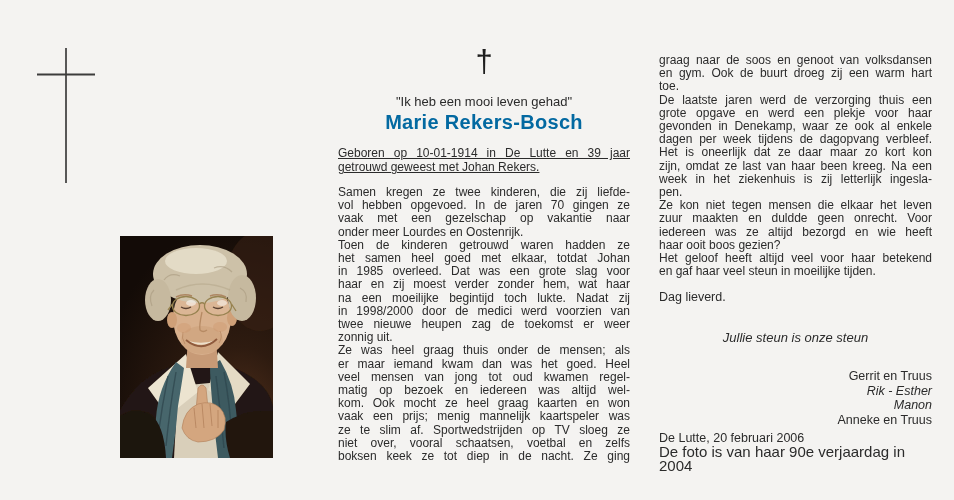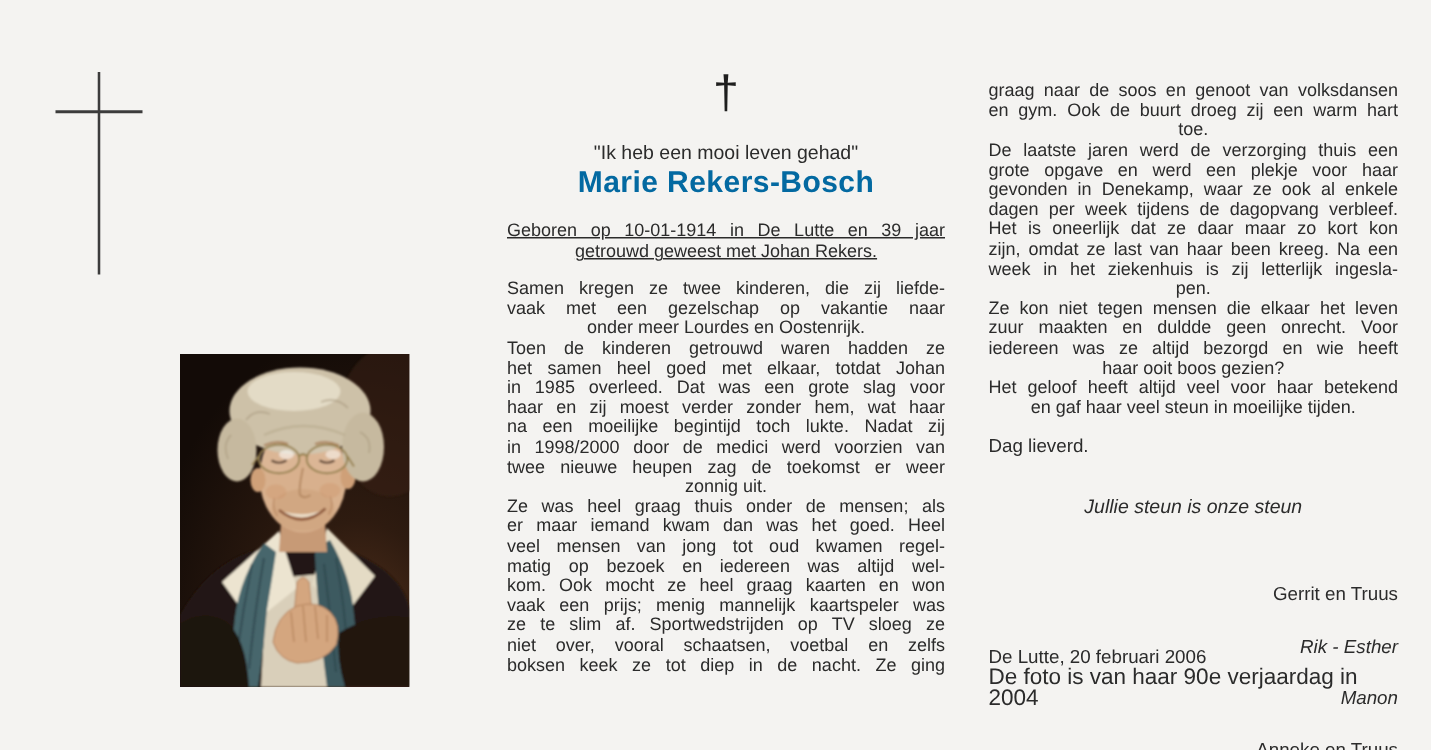--- a/index.html
+++ b/index.html
@@ -21,28 +21,28 @@
             font-size:31px; line-height:32px; color:#1e1e1e; }
   .quote  { position:absolute; top:44px; left:0; width:100%; text-align:center;
             font-size:13px; line-height:15px; }
   .name   { position:absolute; top:60px; left:0; width:100%; text-align:center;
             font-size:20px; font-weight:bold; letter-spacing:.3px; line-height:24px; color:#0369a1; }
   .intro  { position:absolute; top:96px; left:0; width:100%; }
   .intro .tline { line-height:14.4px;text-decoration:underline; }
   .bodytext { position:absolute; left:0; width:100%; }
   .mid .bodytext   { top:136px; }
   .right .bodytext { top:4px; }
-  .tline { font-size:12px; line-height:13.2px; white-space:nowrap; text-align:center; }
+  .tline { font-size:12px; line-height:13.2px; white-space:nowrap; text-align:left; }
   .tline.just { text-align:justify; text-align-last:justify; }
   .tline.ital { font-style:italic; }
   .farewell  { position:absolute; top:240px; left:0; font-size:12.5px; }
   .motto     { position:absolute; top:280px; left:0; width:100%; text-align:center;
                font-style:italic; font-size:13px; }
   .signatures{ position:absolute; top:319px; left:0; width:100%; text-align:right; }
-  .signatures .tline { line-height:14.5px; font-size:12.5px; white-space:nowrap; text-align:right;margin-top:20px; }
+  .signatures .tline { line-height:14.5px; font-size:12.5px; white-space:nowrap; text-align:right; }
   .placedate { position:absolute; top:381px; left:0; font-size:12.5px; line-height:14px;text-align:center; }
   .photonote { position:absolute; top:395px; left:0; font-size:15px; line-height:14px; }
 </style>
 </head>
 <body>
 
 <div class="card">
 
   <svg class="cross" width="80" height="150" viewBox="0 0 80 150" aria-hidden="true">
     <line x1="36" y1="8" x2="36" y2="143" stroke="#3c3c3c" stroke-width="1.7"></line>
@@ -126,20 +126,21 @@
   <div class="col mid">
     <div class="dagger">†</div>
     <div class="quote">"Ik heb een mooi leven gehad"</div>
     <div class="name">Marie Rekers-Bosch</div>
     <div class="intro">
         <div class="tline just">Geboren op 10-01-1914 in De Lutte en 39 jaar</div>
         <div class="tline">getrouwd geweest met Johan Rekers.</div>
       </div>
     <div class="bodytext">
         <div class="tline just">Samen kregen ze twee kinderen, die zij liefde-</div>
+        <div class="tline just">vol hebben opgevoed. In de jaren 70 gingen ze</div>
         <div class="tline just">vaak met een gezelschap op vakantie naar</div>
         <div class="tline">onder meer Lourdes en Oostenrijk.</div>
         <div class="tline just">Toen de kinderen getrouwd waren hadden ze</div>
         <div class="tline just">het samen heel goed met elkaar, totdat Johan</div>
         <div class="tline just">in 1985 overleed. Dat was een grote slag voor</div>
         <div class="tline just">haar en zij moest verder zonder hem, wat haar</div>
         <div class="tline just">na een moeilijke begintijd toch lukte. Nadat zij</div>
         <div class="tline just">in 1998/2000 door de medici werd voorzien van</div>
         <div class="tline just">twee nieuwe heupen zag de toekomst er weer</div>
         <div class="tline">zonnig uit.</div>

